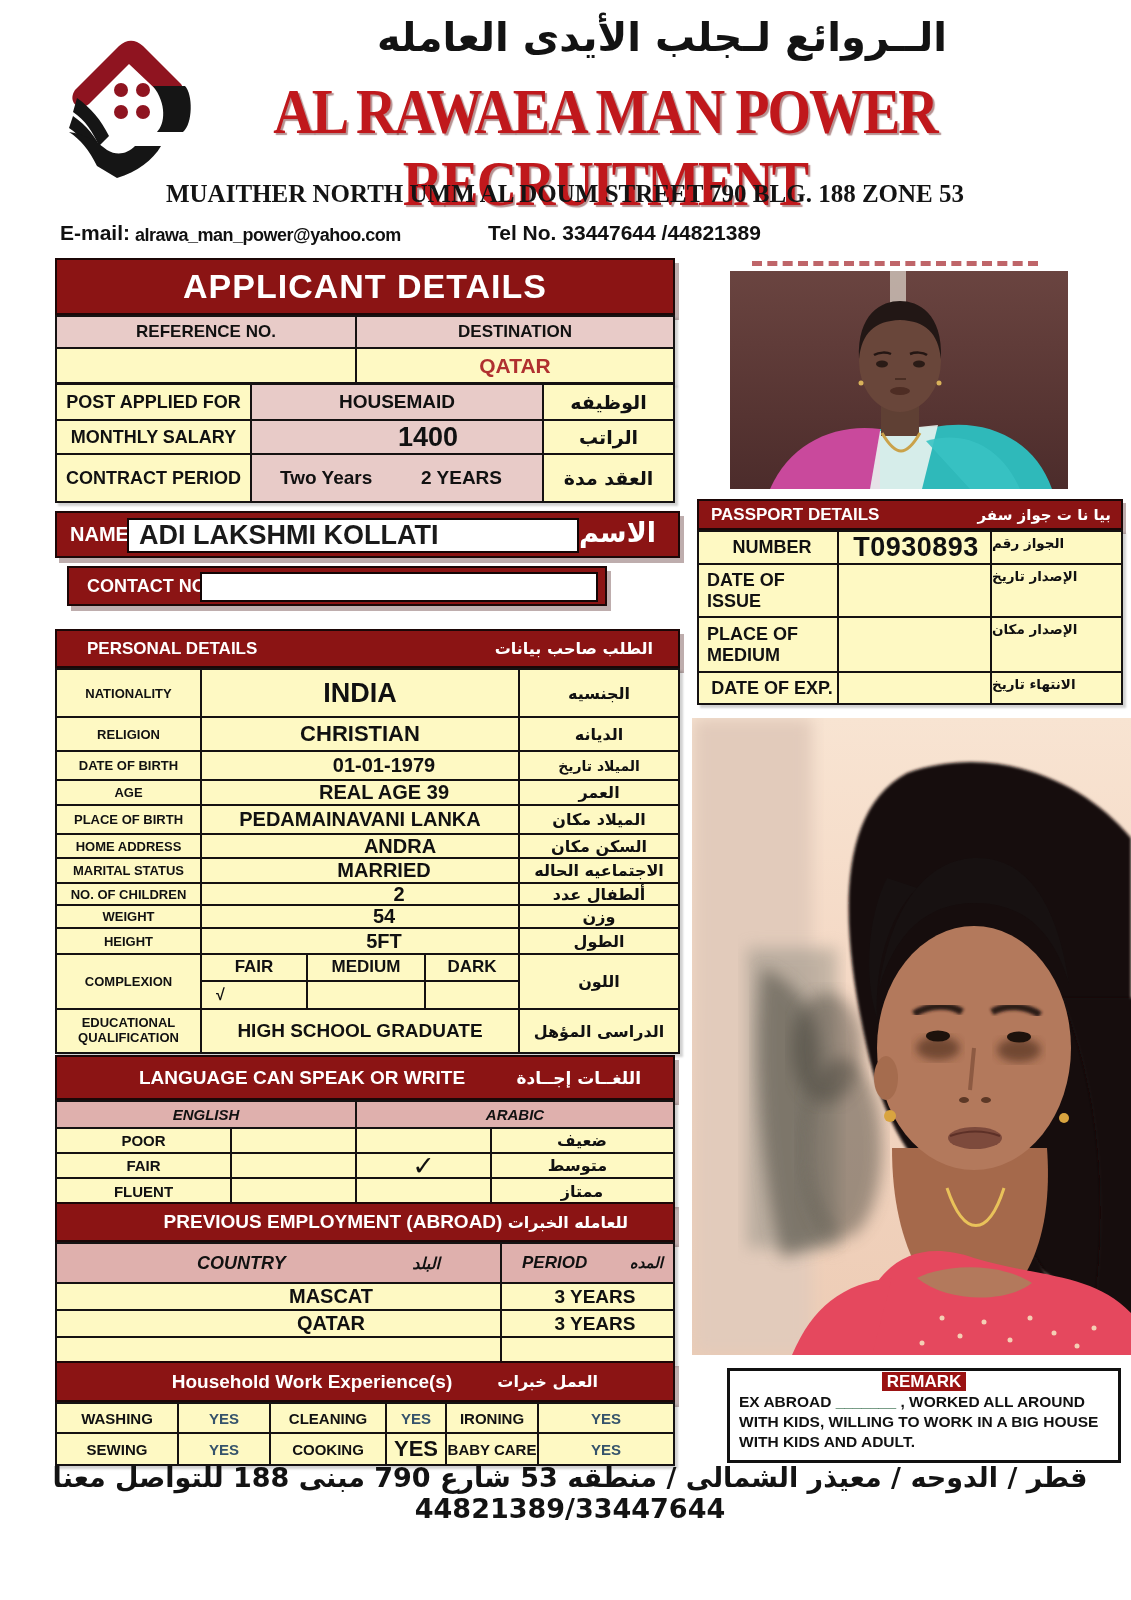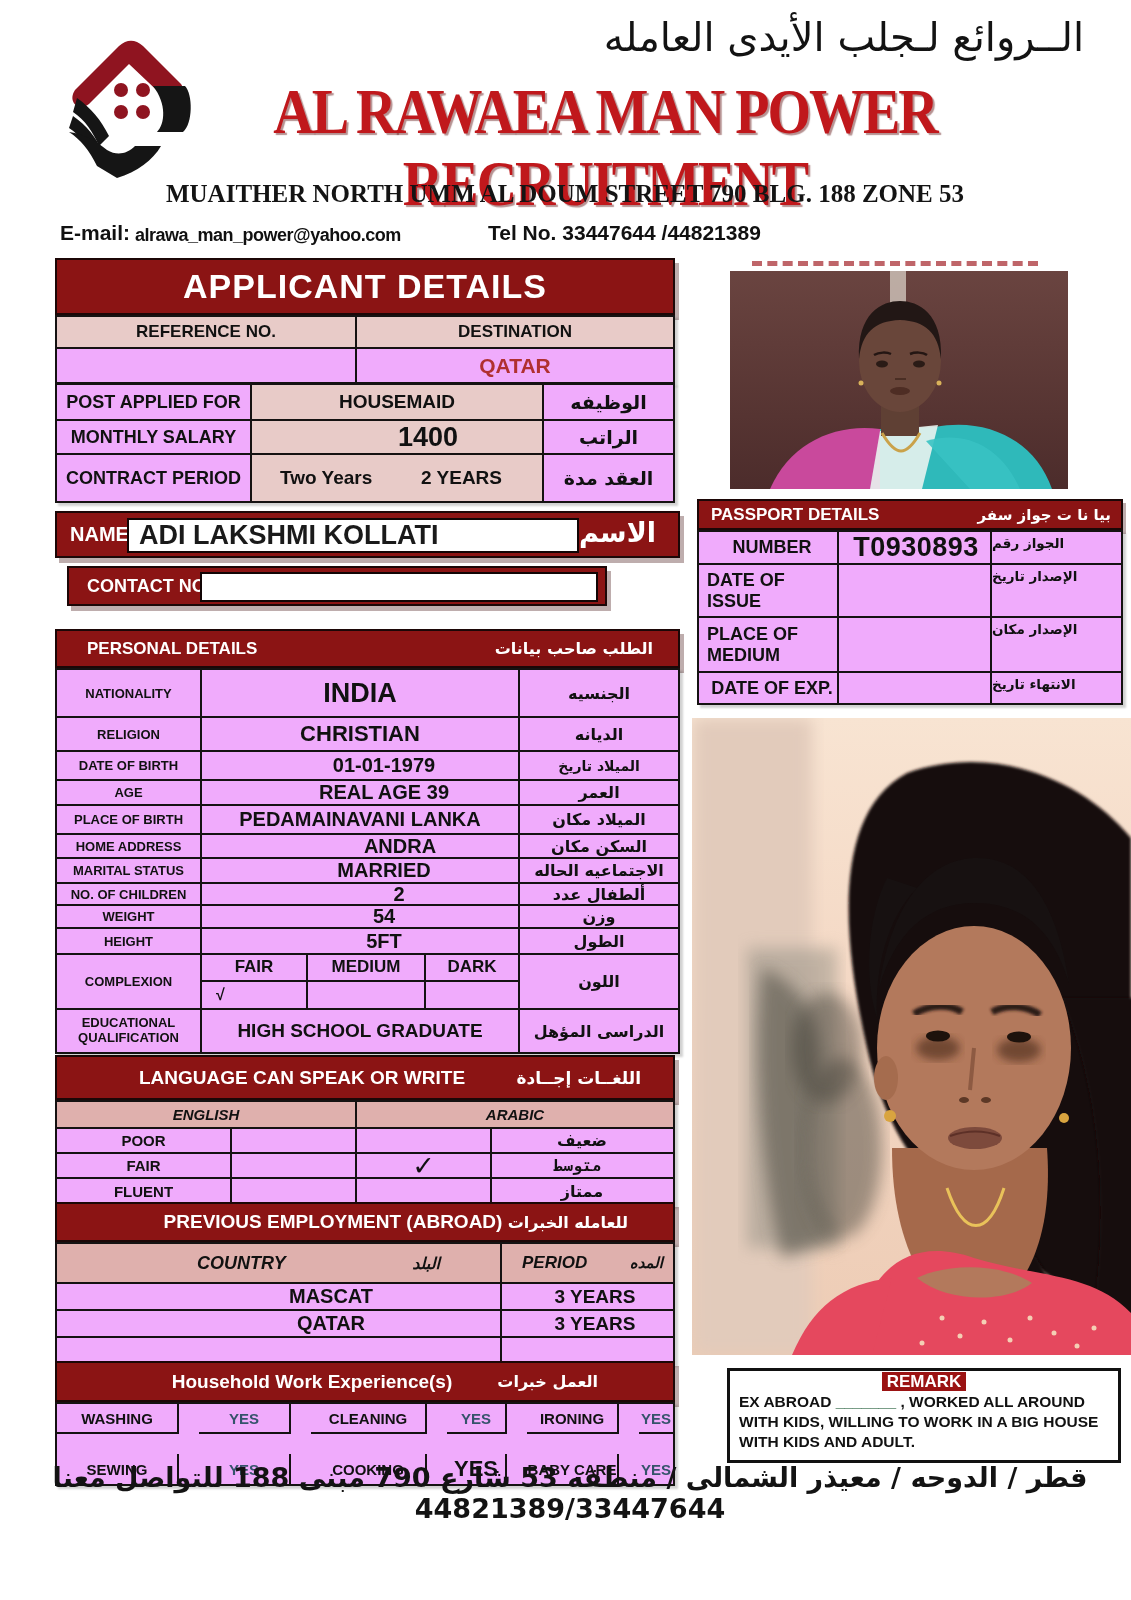--- a/index.html
+++ b/index.html
@@ -4,21 +4,21 @@
 <style>
   html,body{margin:0;padding:0;background:#ffffff;}
   #page{position:relative;width:1131px;height:1600px;background:#fff;overflow:hidden;
         font-family:"Liberation Sans",sans-serif;color:#111;}
   .abs{position:absolute;}
   .ar{font-family:"DejaVu Sans",sans-serif;direction:rtl;}
   
   .bnr{position:absolute;background:#8b1414;border:2px solid #1c0707;color:#fff;font-weight:bold;
        display:flex;align-items:center;box-shadow:4px 5px 0 rgba(70,20,20,.35);box-sizing:border-box;}
   
-  .t{position:absolute;display:grid;border:2px solid #151212;background:#f0abfc;box-sizing:border-box;
+  .t{position:absolute;display:grid;border:2px solid #151212;background:#fef9c3;box-sizing:border-box;
      box-shadow:3px 3px 2px rgba(0,0,0,.18);}
   .t>div{border-right:2px solid #151212;border-bottom:2px solid #151212;display:flex;align-items:center;
          justify-content:center;font-weight:bold;overflow:hidden;box-sizing:border-box;height:100%;}
   .t>div.nr{border-right:none;}
   .t>div.nb{border-bottom:none;}
   .pinkL{background:#e8cbc8;}
   .pinkM{background:#dfb0ad;font-style:italic;}
   .lbl13{font-size:13px;}
   .lbl15{font-size:15px;}
   .v20{font-size:20px;}
@@ -45,21 +45,21 @@
         <circle cx="86" cy="62" r="7" fill="#8f1420"></circle>
       <circle cx="64" cy="84" r="7" fill="#8f1420"></circle>
         <circle cx="86" cy="84" r="7" fill="#8f1420"></circle>
       <path d="M20 70 C34 80 44 92 52 108 L42 118 C36 104 28 92 16 84 Z" fill="#151515"></path>
       <path d="M16 88 C30 98 38 108 46 124 L38 132 C30 118 24 108 12 100 Z" fill="#151515"></path>
       <path d="M12 104 C24 112 32 122 40 138 L60 150 C80 144 96 132 104 118 L78 118 C70 126 60 128 50 122 C40 114 28 106 12 104 Z" fill="#151515"></path>
       <path d="M96 58 L128 58 C136 66 136 96 126 104 L100 104 C108 96 110 76 96 58 Z" fill="#151515"></path>
     </svg>
   </div>
 
-  <div class="abs ar" style="left:184px;top:14px;width:900px;font-size:40px;font-weight:normal;color:#131313;">الــروائع لـجلب الأيدى العامله</div>
+  <div class="abs ar" style="left:212px;top:14px;width:900px;text-align:center;font-size:40px;font-weight:bold;color:#131313;">الــروائع لـجلب الأيدى العامله</div>
 
   <div class="abs" style="left:160px;top:76px;width:890px;text-align:center;
        font-family:'Liberation Serif',serif;font-weight:bold;font-size:56px;letter-spacing:-2px;color:#c0181c;
        transform:scaleY(1.12);transform-origin:top center;text-shadow:2px 2px 1px rgba(90,10,10,.45);">AL RAWAEA MAN POWER RECRUITMENT</div>
 
   <div class="abs" style="left:55px;top:180px;width:1020px;text-align:center;
        font-family:'Liberation Serif',serif;font-weight:bold;font-size:25px;color:#141414;">MUAITHER NORTH UMM AL DOUM STREET 790 BLG. 188 ZONE 53</div>
 
   <div class="abs" style="left:60px;top:221px;font-size:21px;font-weight:bold;">E-mail:</div>
   <div class="abs" style="left:135px;top:225px;font-size:18px;font-weight:bold;letter-spacing:-0.5px;">alrawa_man_power@yahoo.com</div>
@@ -182,21 +182,21 @@
     <div class="pinkM lbl15 nr" style="grid-column:3/5;">ARABIC</div>
 
     <div class="lbl15">POOR</div>
     <div></div>
     <div></div>
     <div class="nr arlbl right" style="padding-right:1px;">ضعيف</div>
 
     <div class="lbl15">FAIR</div>
     <div></div>
     <div style="font-weight:400;font-size:27px;">✓</div>
-    <div class="nr arlbl right" style="padding-right:10px;font-family:Liberation Mono, monospace;">متوسط</div>
+    <div class="nr arlbl right" style="padding-right:10px;">متوسط</div>
 
     <div class="nb lbl15">FLUENT</div>
     <div class="nb"></div>
     <div class="nb"></div>
     <div class="nr nb arlbl right" style="padding-right:1px;">ممتاز</div>
   </div>
 
   <div class="bnr" style="left:55px;top:1202px;width:620px;height:40px;font-size:19px;">
     <span style="position:absolute;left:0;width:500px;text-align:center;padding-left:26px;">PREVIOUS EMPLOYMENT (ABROAD)</span>
     <span class="ar" style="position:absolute;right:45px;font-size:16px;">للعامله الخبرات</span>
@@ -220,21 +220,21 @@
 
     <div class="nb"></div>
     <div class="nr nb"></div>
   </div>
 
   <div class="bnr" style="left:55px;top:1361px;width:620px;height:41px;font-size:19px;">
     <span style="position:absolute;left:0;width:510px;text-align:center;">Household Work Experience(s)</span>
     <span class="ar" style="position:absolute;right:75px;font-size:16px;">العمل خبرات</span>
   </div>
 
-  <div class="t" style="left:55px;top:1402px;width:620px;grid-template-columns:122px 92px 116px 60px 92px 1fr;grid-template-rows:30px 30px;gap:20px;">
+  <div class="t" style="left:55px;top:1402px;width:620px;grid-template-columns:122px 92px 116px 60px 92px 1fr;grid-template-rows:30px 30px;">
     <div class="lbl15">WASHING</div>
     <div class="yes">YES</div>
     <div class="lbl15">CLEANING</div>
     <div class="yes">YES</div>
     <div class="lbl15">IRONING</div>
     <div class="yes nr">YES</div>
 
     <div class="lbl15 nb">SEWING</div>
     <div class="yes nb">YES</div>
     <div class="lbl15 nb">COOKING</div>

